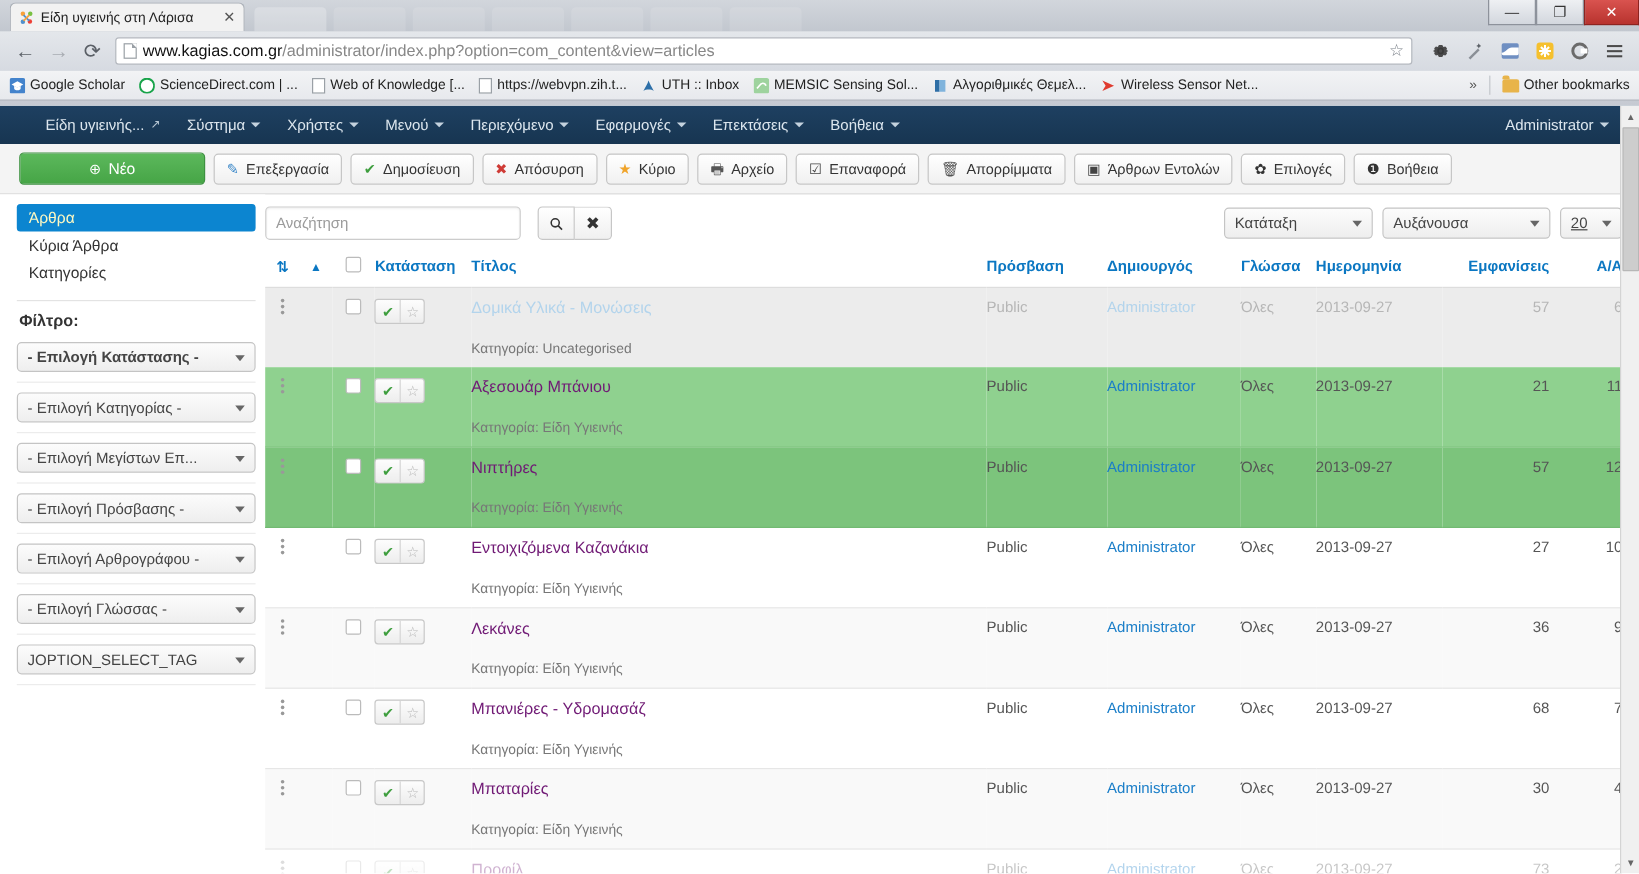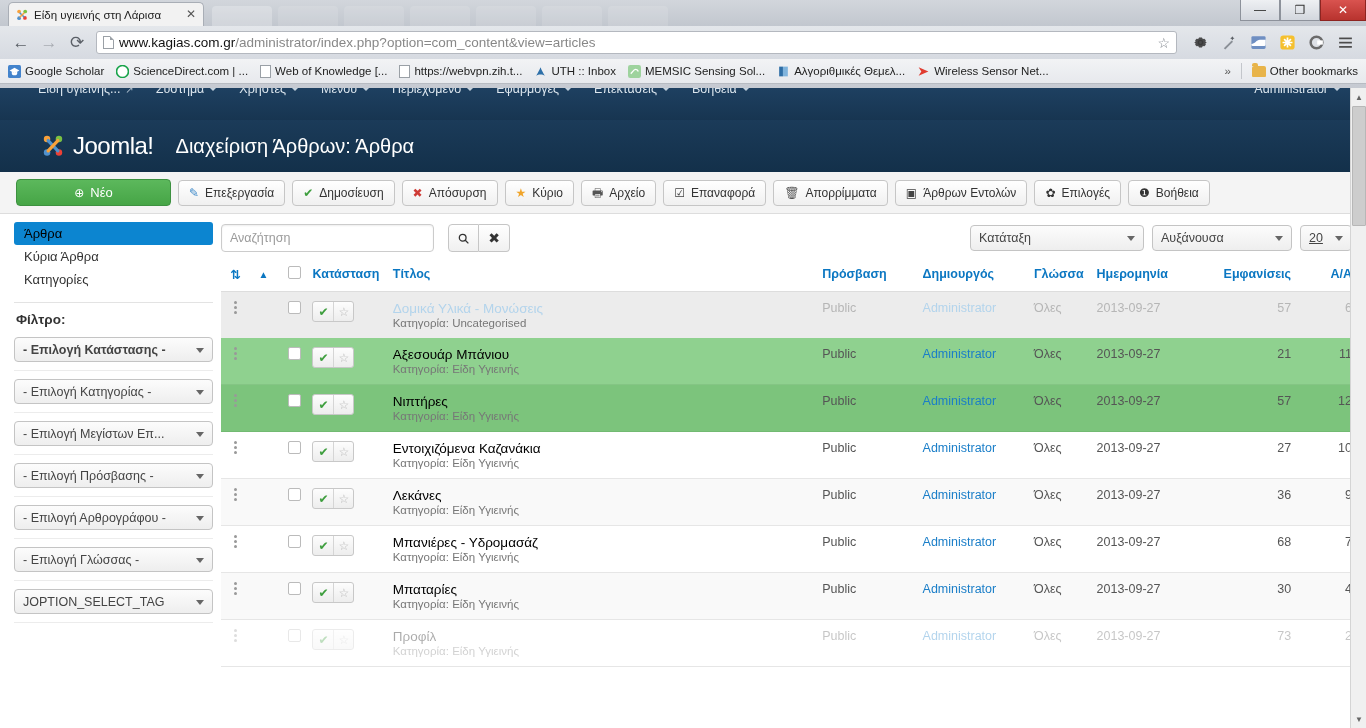--- a/index.html
+++ b/index.html
@@ -63,21 +63,21 @@
   .bm-doc { width:11px; height:13px; border:1px solid #9aa0a6; background:#fff; }
   #bm-right { margin-left:auto; display:flex; align-items:center; gap:10px; }
   .folder-ico { width:14px; height:11px; background:#e8b44a; border-radius:2px 2px 1px 1px;
       position:relative; }
   .folder-ico::before{content:"";position:absolute;left:0;top:-3px;width:6px;height:3px;
       background:#e8b44a;border-radius:2px 2px 0 0;}
 
   
   #admin { width:1366px; height:640px; position:relative; background:#fff; overflow:hidden; }
 
-  #topnav { height:30px; background:#1c3d5c; display:flex; align-items:flex-end;
+  #topnav { height:30px; background:#1c3d5c; display:flex; align-items:center;
      padding:16px 14px; color:#d8e2ea; font-size:12.5px; position:relative;
      background:linear-gradient(#1e4061,#173551); }
   .tn-item { padding:0 11px; height:30px; display:flex; align-items:center; gap:5px;
      cursor:pointer; color:#dce6ee; }
   .tn-item:first-child { padding-left:24px; }
   .caret-d { width:0;height:0;border-left:4px solid transparent;border-right:4px solid transparent;
      border-top:4px solid #c4d2de; display:inline-block; }
   .ext-link-ico { font-size:10px; color:#b6c6d4; }
   #tn-right { margin-left:auto; display:flex; align-items:center; }
 
@@ -97,21 +97,21 @@
      width:155px; justify-content:center; height:27px; font-size:13px; }
   .bi { font-size:12px; line-height:1; display:inline-block; }
 
   #body { display:flex; height:452px; }
 
   
   #sidebar { width:221px; flex:0 0 221px; padding:8px 8px 0 14px; background:#fff; }
   .snav { list-style:none; margin:0 0 6px 0; padding:0; }
   .snav li { height:23px; line-height:23px; padding:0 10px; font-size:13px; color:#0b77c2;
      border-radius:3px; cursor:pointer; }
-  .snav li.active { background:#0c85d0; color:#000000; }
+  .snav li.active { background:#0c85d0; color:#fef9c3; }
   .snav li:not(.active) { color:#333; }
   .hr { height:1px; background:#e3e3e3; margin:11px 0 9px 0; }
   .filter-h { font-size:13.5px; font-weight:bold; color:#333; margin:4px 0 10px 2px; }
   .sel { height:25px; border:1px solid #c4c4c4; border-radius:4px;
      background:linear-gradient(#fcfcfc,#eeeeee);
      display:flex; align-items:center; padding:0 8px; font-size:12.5px; color:#444;
      position:relative; cursor:pointer; overflow:hidden; white-space:nowrap; }
   .sel .txt { overflow:hidden; text-overflow:ellipsis; white-space:nowrap; padding-right:16px; }
   .sel::after { content:""; position:absolute; right:8px; top:10px;
      border-left:4px solid transparent; border-right:4px solid transparent; border-top:5px solid #666; }
@@ -124,21 +124,21 @@
   #search-input { width:213px; height:28px; border:1px solid #ccc; border-radius:4px;
      padding:0 8px; font-size:12.5px; color:#333; outline:none;
      box-shadow:inset 0 1px 2px rgba(0,0,0,.07); font-family:inherit; }
   #search-input::placeholder { color:#9b9b9b; }
   .sbtn { height:28px; width:31px; border:1px solid #c6c6c6; background:linear-gradient(#fff,#f0f0f0);
      display:flex; align-items:center; justify-content:center; cursor:pointer; color:#333; }
   .sbtn.first { border-radius:4px 0 0 4px; margin-left:14px; }
   .sbtn.last { border-radius:0 4px 4px 0; border-left:none; font-size:14px; font-weight:bold; }
   #list-opts { margin-left:auto; display:flex; gap:8px; align-items:center; }
   #list-opts .sel { height:26px; }
-  .sel.w150 { width:174px; } .sel.w140 { width:140px; } .sel.w52 { width:52px;text-decoration:underline; }
+  .sel.w150 { width:124px; } .sel.w140 { width:140px; } .sel.w52 { width:52px;text-decoration:underline; }
 
   
   table { width:100%; border-collapse:collapse; table-layout:fixed; }
   thead th { font-size:12.5px; color:#0b77c2; font-weight:bold; text-align:left;
      padding:0 0 9px 0; border-bottom:1px solid #ddd; white-space:nowrap; }
   .th-center { text-align:center; }
   tbody td { font-size:12.5px; padding:9px 0; border-bottom:1px solid #e6e6e6;
      vertical-align:top; color:#555; }
   tr.stripe td { background:#f9f9f9; }
   tr.dragrow td { background:#8fd18f; border-bottom-color:#84c584; }
@@ -151,22 +151,22 @@
   .handle span { display:block; width:3px; height:3px; background:#999; border-radius:50%;
      margin:0 auto 2px; }
   .cb { width:13px; height:13px; border:1px solid #bbb; background:#fff; display:inline-block;
      border-radius:2px; cursor:pointer; }
   .statepair { display:inline-flex; border:1px solid #c8c8c8; border-radius:3px; overflow:hidden;
      background:linear-gradient(#fdfdfd,#ededed); }
   .sp-btn { width:20px; height:19px; display:flex; align-items:center; justify-content:center;
      font-size:12px; cursor:pointer; }
   .sp-btn.chk { color:#3e9e3e; font-weight:bold; }
   .sp-btn.star { color:#b9b9b9; border-left:1px solid #d5d5d5; font-size:12px; }
-  .title-link { color:#000000; font-size:13.5px; text-decoration:none; cursor:pointer; }
-  .cat-sub { color:#777; font-size:11.5px; margin-top:1px; }
+  .title-link { color:#701a75; font-size:13.5px; text-decoration:none; cursor:pointer; }
+  .cat-sub { color:#777; font-size:11.5px; margin-top:21px; }
   .acc { color:#555; } .auth-link { color:#1a7ec8; cursor:pointer; text-decoration:none; }
   .tc { text-align:center; } .tr-right { text-align:right; }
 
   
   #vscroll { position:absolute; right:0; top:0; width:16px; height:640px;
      background:#f0f0f0; border-left:1px solid #d4d4d4; }
   #vscroll .thumb { position:absolute; left:1px; top:18px; width:14px; height:120px;
      background:#cdcdcd; border:1px solid #b7b7b7; border-radius:1px; }
   .arrowbox { position:absolute; left:1px; width:14px; height:16px; display:flex;
      align-items:center; justify-content:center; font-size:8px; color:#666; }
@@ -353,36 +353,20 @@
         <i class="caret-d"></i>
     </div>
     <div id="tn-right">
       <div class="tn-item">
         <span>Administrator</span>
           <i class="caret-d"></i>
       </div>
     </div>
   </div>
 
-  <div id="header">
-    <div id="logo">
-      <span class="logo-mark">
-        <svg width="26" height="26" viewBox="0 0 24 24">
-          <circle cx="6.5" cy="5.5" r="3" fill="#f9a13a"></circle>
-          <circle cx="17.5" cy="5.5" r="3" fill="#7ac143"></circle>
-          <circle cx="6.5" cy="18" r="3" fill="#5091cd"></circle>
-          <circle cx="17.5" cy="18" r="3" fill="#ee4035"></circle>
-          <path d="M7.5 7 L16.5 16.5" stroke="#5091cd" stroke-width="3" fill="none" stroke-linecap="round"></path>
-          <path d="M16.5 7 L7.5 16.5" stroke="#f9a13a" stroke-width="3" fill="none" stroke-linecap="round"></path>
-        </svg>
-      </span>
-      <span class="logo-text">Joomla!</span>
-    </div>
-    <div id="page-title">Διαχείριση Άρθρων: Άρθρα</div>
-  </div>
 
   <div id="toolbar">
     <div class="btn primary">
       <span class="bi">⊕</span>
       <span>Νέο</span>
     </div>
     <div class="btn">
       <span class="bi" style="color:#3a87c8;">✎</span>
       <span>Επεξεργασία</span>
     </div>

